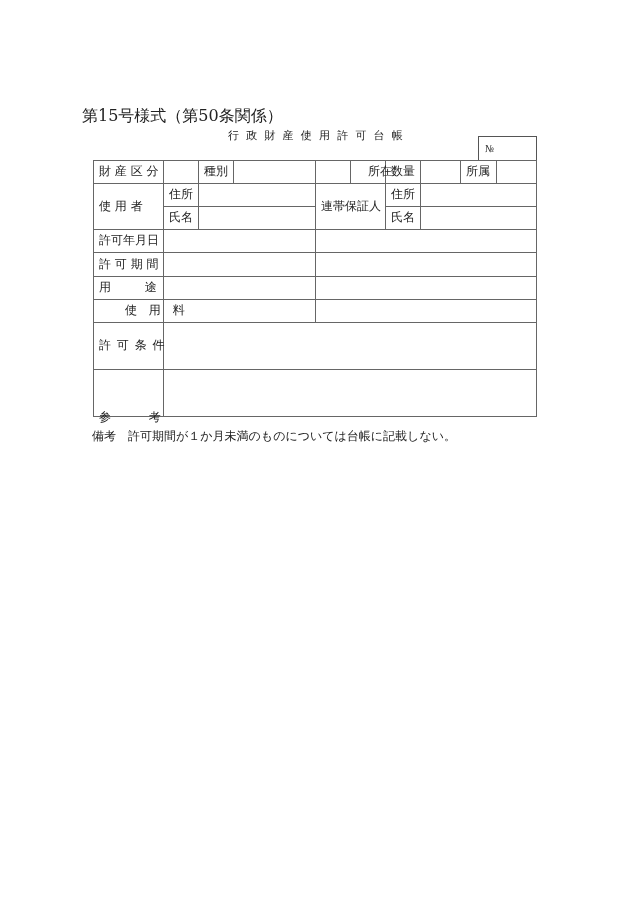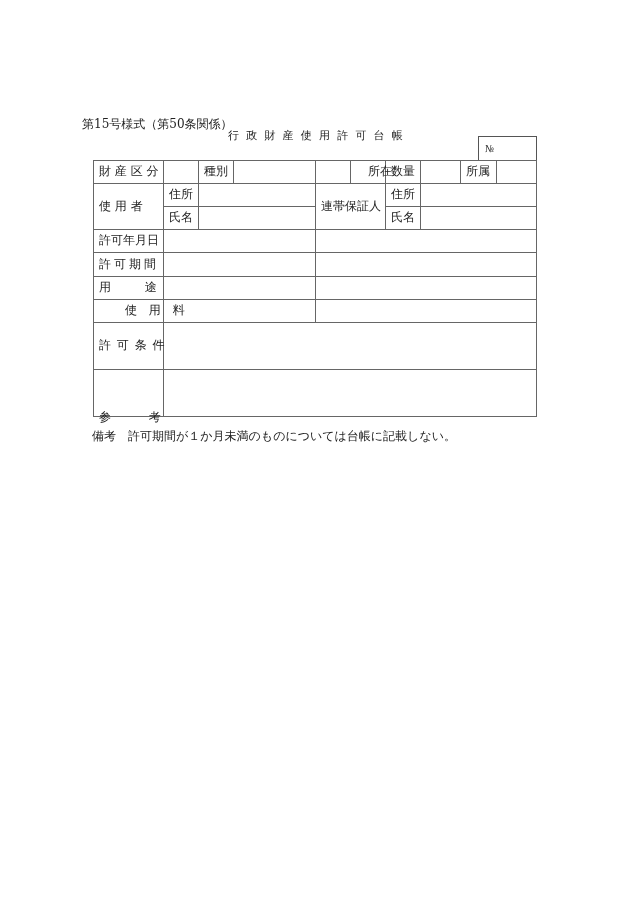--- a/index.html
+++ b/index.html
@@ -1,19 +1,19 @@
 <!DOCTYPE html>
 <html><head>
 <meta charset="utf-8">
 <style>
   html, body { margin:0; padding:0; background:#fff; }
   body { width:630px; height:903px; position:relative; overflow:hidden;
          font-family:"DejaVu Serif", "Liberation Serif", serif; color:#222; }
   .abs { position:absolute; }
-  .form-no { left:82px; top:116px; font-size:12px; white-space:nowrap; }
+  .form-no { left:82px; top:106px; font-size:16px; white-space:nowrap; }
   .nobox { left:478px; top:136px; width:59px; height:24px; border:1px solid #555; border-bottom:none; box-sizing:border-box; }
   .nobox .lbl { position:absolute; left:6px; top:6px; font-size:9.5px; }
   .grid { left:93px; top:160px; width:406px; height:256px; }
   .line { position:absolute; background:#666; }
   .h { height:1px; }
   .v { width:1px; }
   .cell { position:absolute; font-size:12px; display:flex; align-items:center; white-space:nowrap; }
   .spread { justify-content:space-between; }
   .note { left:92px; top:428px; font-size:12px; white-space:pre; }
 </style>
@@ -72,21 +72,21 @@
   <div class="cell" style="left:106px;top:46px;width:116px;height:23px;"></div>
 
   <div class="cell" style="left:228px;top:23px;height:46px;">連帯保証人</div>
   <div class="cell" style="left:298px;top:23px;height:23px;">住所</div>
   <div class="cell" style="left:328px;top:23px;width:115px;height:23px;"></div>
   <div class="cell" style="left:298px;top:46px;height:23px;">氏名</div>
   <div class="cell" style="left:328px;top:46px;width:115px;height:23px;"></div>
 
   <div class="cell" style="left:6px;top:69px;width:60px;height:23px;">許可年月日</div>
   <div class="cell" style="left:71px;top:69px;width:151px;height:23px;"></div>
-  <div class="cell spread" style="left:6px;top:92px;width:60px;height:24px;font-family:Liberation Serif, serif;">許 可 期 間</div>
+  <div class="cell spread" style="left:6px;top:92px;width:60px;height:24px;">許 可 期 間</div>
   <div class="cell" style="left:71px;top:92px;width:151px;height:24px;"></div>
   <div class="cell spread" style="left:6px;top:116px;width:60px;height:23px;word-spacing:30px;">用 途</div>
   <div class="cell" style="left:71px;top:116px;width:151px;height:23px;"></div>
   <div class="cell spread" style="left:6px;top:139px;width:60px;height:23px;word-spacing:8px;margin-left:26px;">使 用 料</div>
   <div class="cell" style="left:71px;top:139px;width:151px;height:23px;"></div>
   <div class="cell" style="left:6px;top:162px;width:60px;height:47px;word-spacing:2px;">許 可 条 件</div>
   <div class="cell" style="left:71px;top:162px;width:372px;height:47px;"></div>
   <div class="cell" style="left:6px;top:209px;width:60px;height:47px;word-spacing:34px;margin-top:25px;">参 考</div>
   <div class="cell" style="left:71px;top:209px;width:372px;height:47px;"></div>
 </div>

